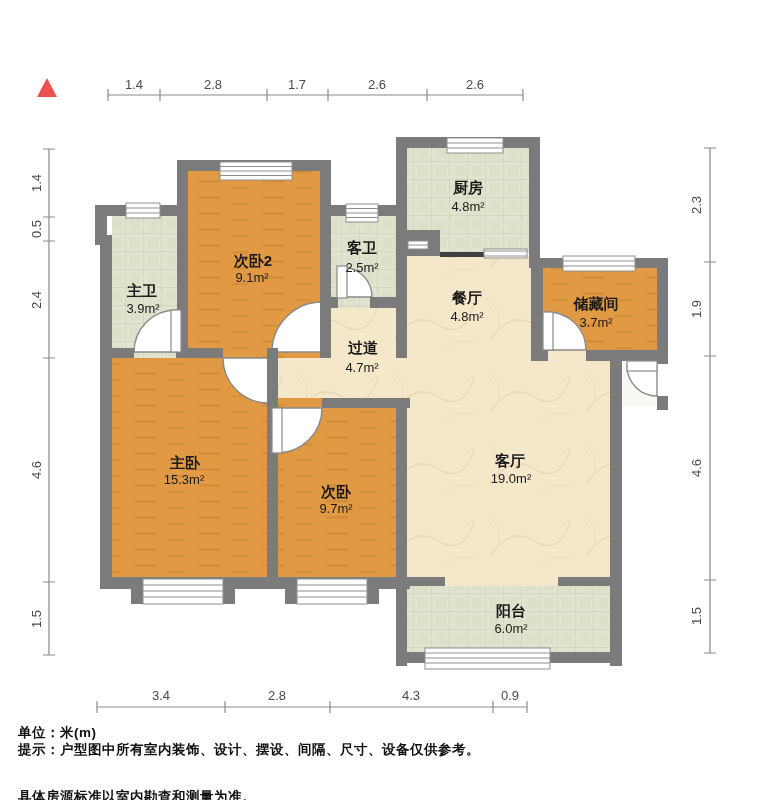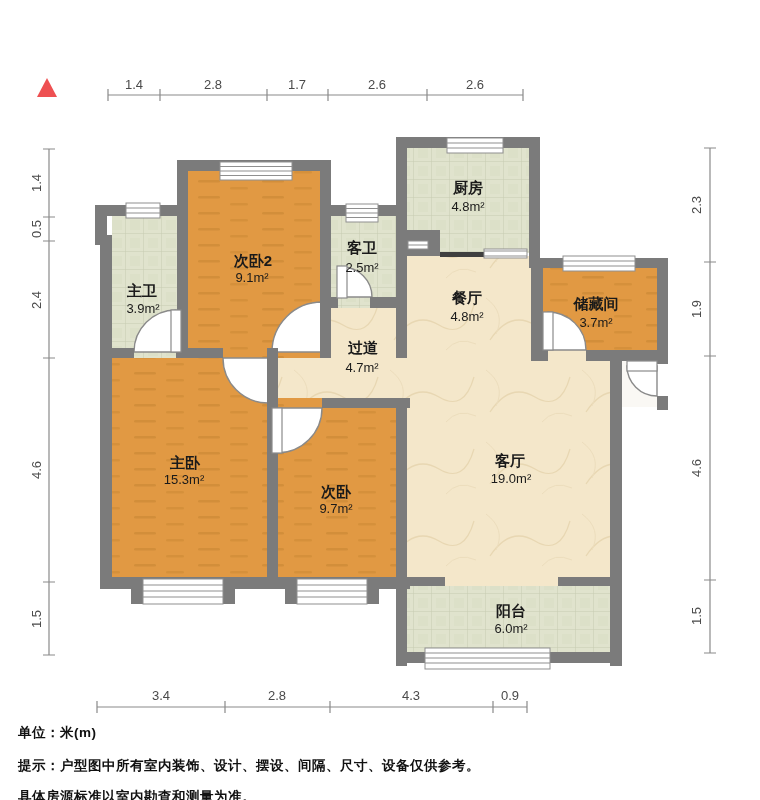--- a/index.html
+++ b/index.html
@@ -6,21 +6,21 @@
   body{width:760px;height:800px;position:relative;overflow:hidden;
        font-family:"Liberation Sans", sans-serif;}
   #plan-wrap{position:absolute;left:0;top:0;width:604px;height:800px;}
   svg{display:block;}
   .room-name{font-size:15px;font-weight:bold;fill:#1a1a1a;}
   .room-area{font-size:13px;fill:#1a1a1a;}
   .dim-label{font-size:13px;fill:#4a4a4a;}
   .footer-line{position:absolute;left:18px;color:#111;font-weight:bold;
                font-size:13.5px;white-space:nowrap;letter-spacing:.5px;}
   #footer-unit{top:724px;}
-  #footer-tip1{top:741px;margin-top:16px;}
+  #footer-tip1{top:741px;}
   #footer-tip2{top:788px;}
 </style>
 </head>
 <body>
 
 <div id="plan-wrap">
 <svg width="760" height="800" viewBox="0 0 760 800" xmlns="http://www.w3.org/2000/svg">
   <defs>
     <pattern id="pw" width="64" height="16" patternUnits="userSpaceOnUse">
       <rect width="64" height="16" fill="#e19943"></rect>

